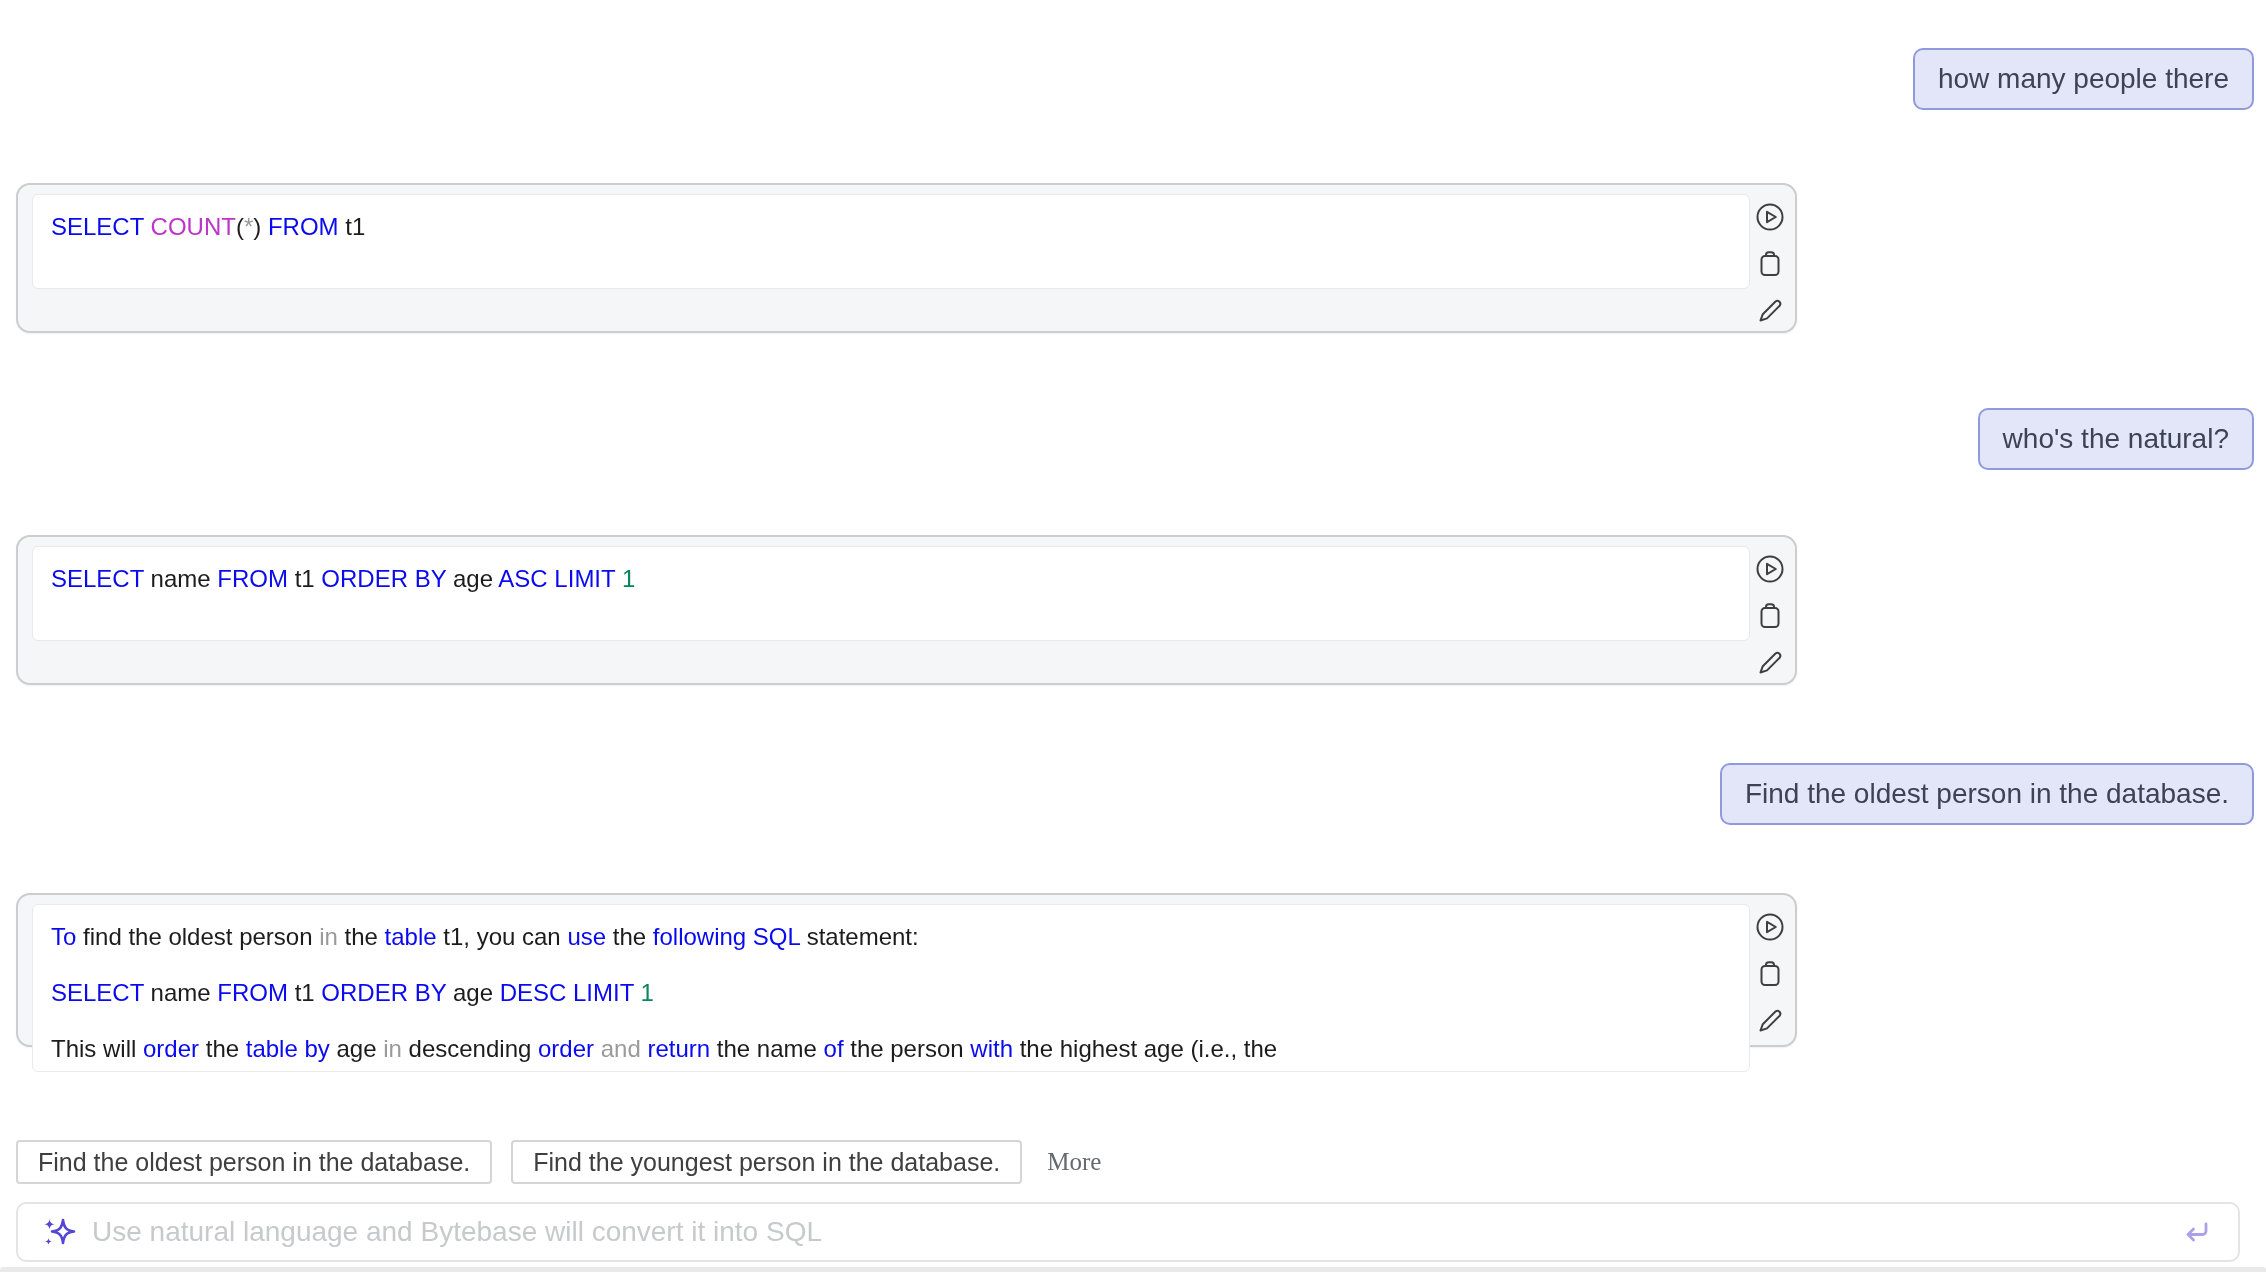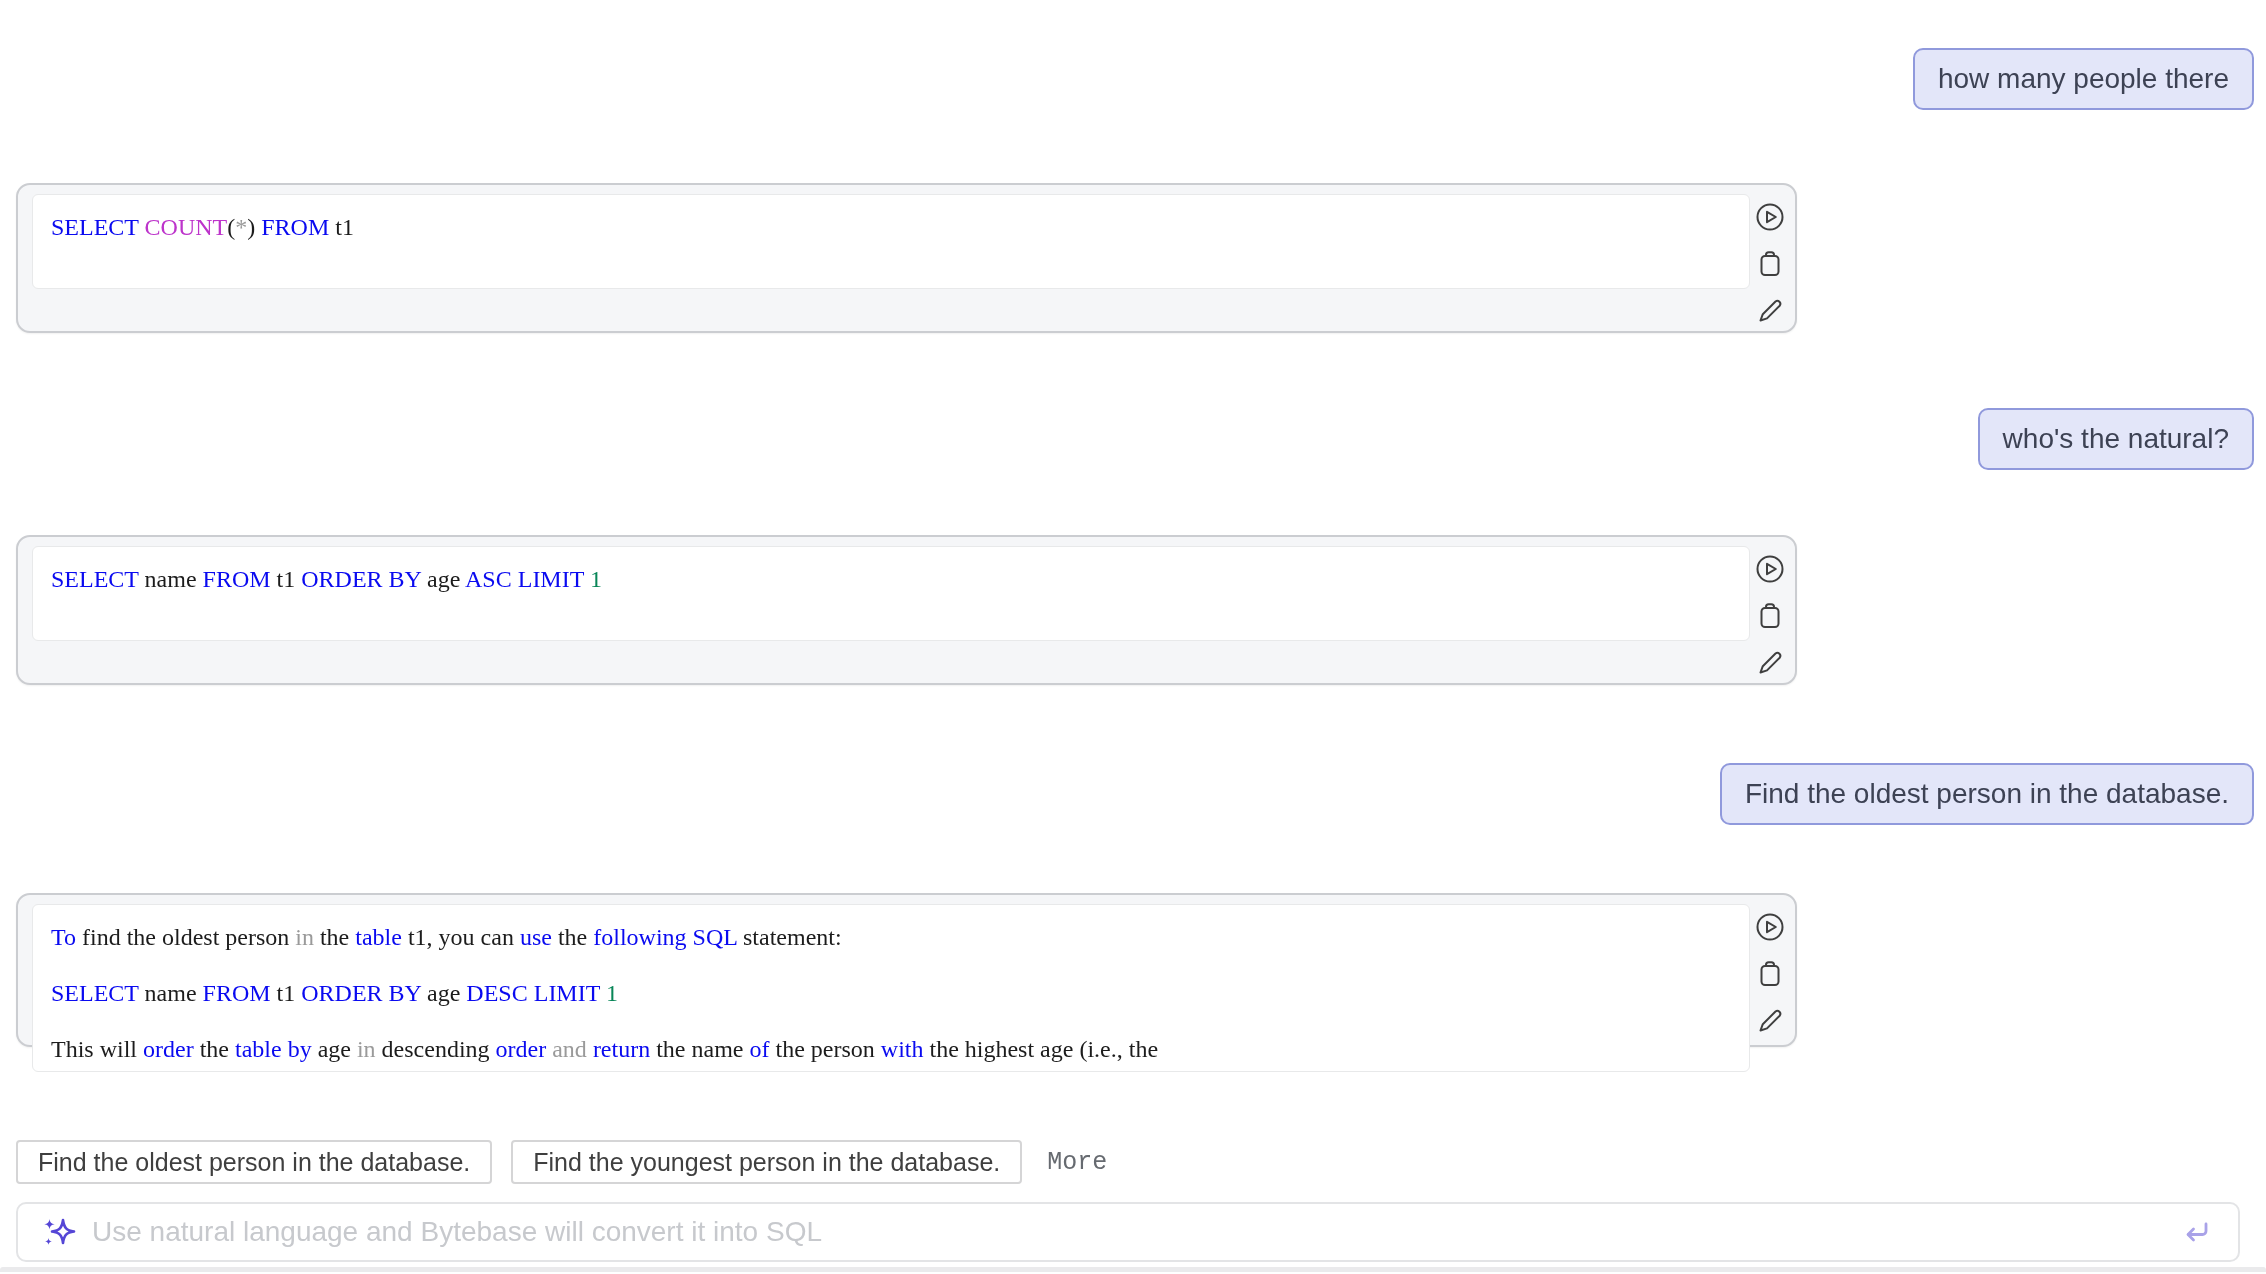--- a/index.html
+++ b/index.html
@@ -42,21 +42,21 @@
     background:var(--code_bg);
     border:1px solid var(--code_border);
     border-radius:6px;
     overflow:hidden;
     padding:4px 0 0 18px;
   }
   .blk1 .code-inner, .blk2 .code-inner { height:95px; }
   .blk3 .code-inner { height:168px; }
 
   .code-line {
-    font-family:Liberation Serif, serif;
+    font-family:Liberation Sans, sans-serif;
     font-size:24px; line-height:56px;
     white-space:pre;
   }
   .tok-kw    { color:var(--kw); }
   .tok-fn    { color:var(--fn); }
   .tok-num   { color:var(--num); }
   .tok-plain { color:var(--plain); }
   .tok-muted { color:var(--muted); }
 
   .icon-col {
@@ -78,21 +78,21 @@
     height:44px; padding:0 20px;
     background:#ffffff;
     border:2px solid var(--suggestion_border);
     border-radius:4px;
     font-family:"Liberation Sans", sans-serif;
     font-size:25px; color:var(--suggestion_text);
     white-space:nowrap; cursor:pointer;
   }
   .more-link {
     border:none; background:transparent; cursor:pointer;
-    font-family:Liberation Mono, monospace;
+    font-family:Liberation Serif, serif;
     font-size:25px; color:var(--more_text);
     padding:0 6px;
   }
 
   
   .composer {
     position:absolute; left:16px; top:1202px; width:2224px; height:60px;
     background:#ffffff;
     border:2px solid var(--composer_border);
     border-radius:10px;

